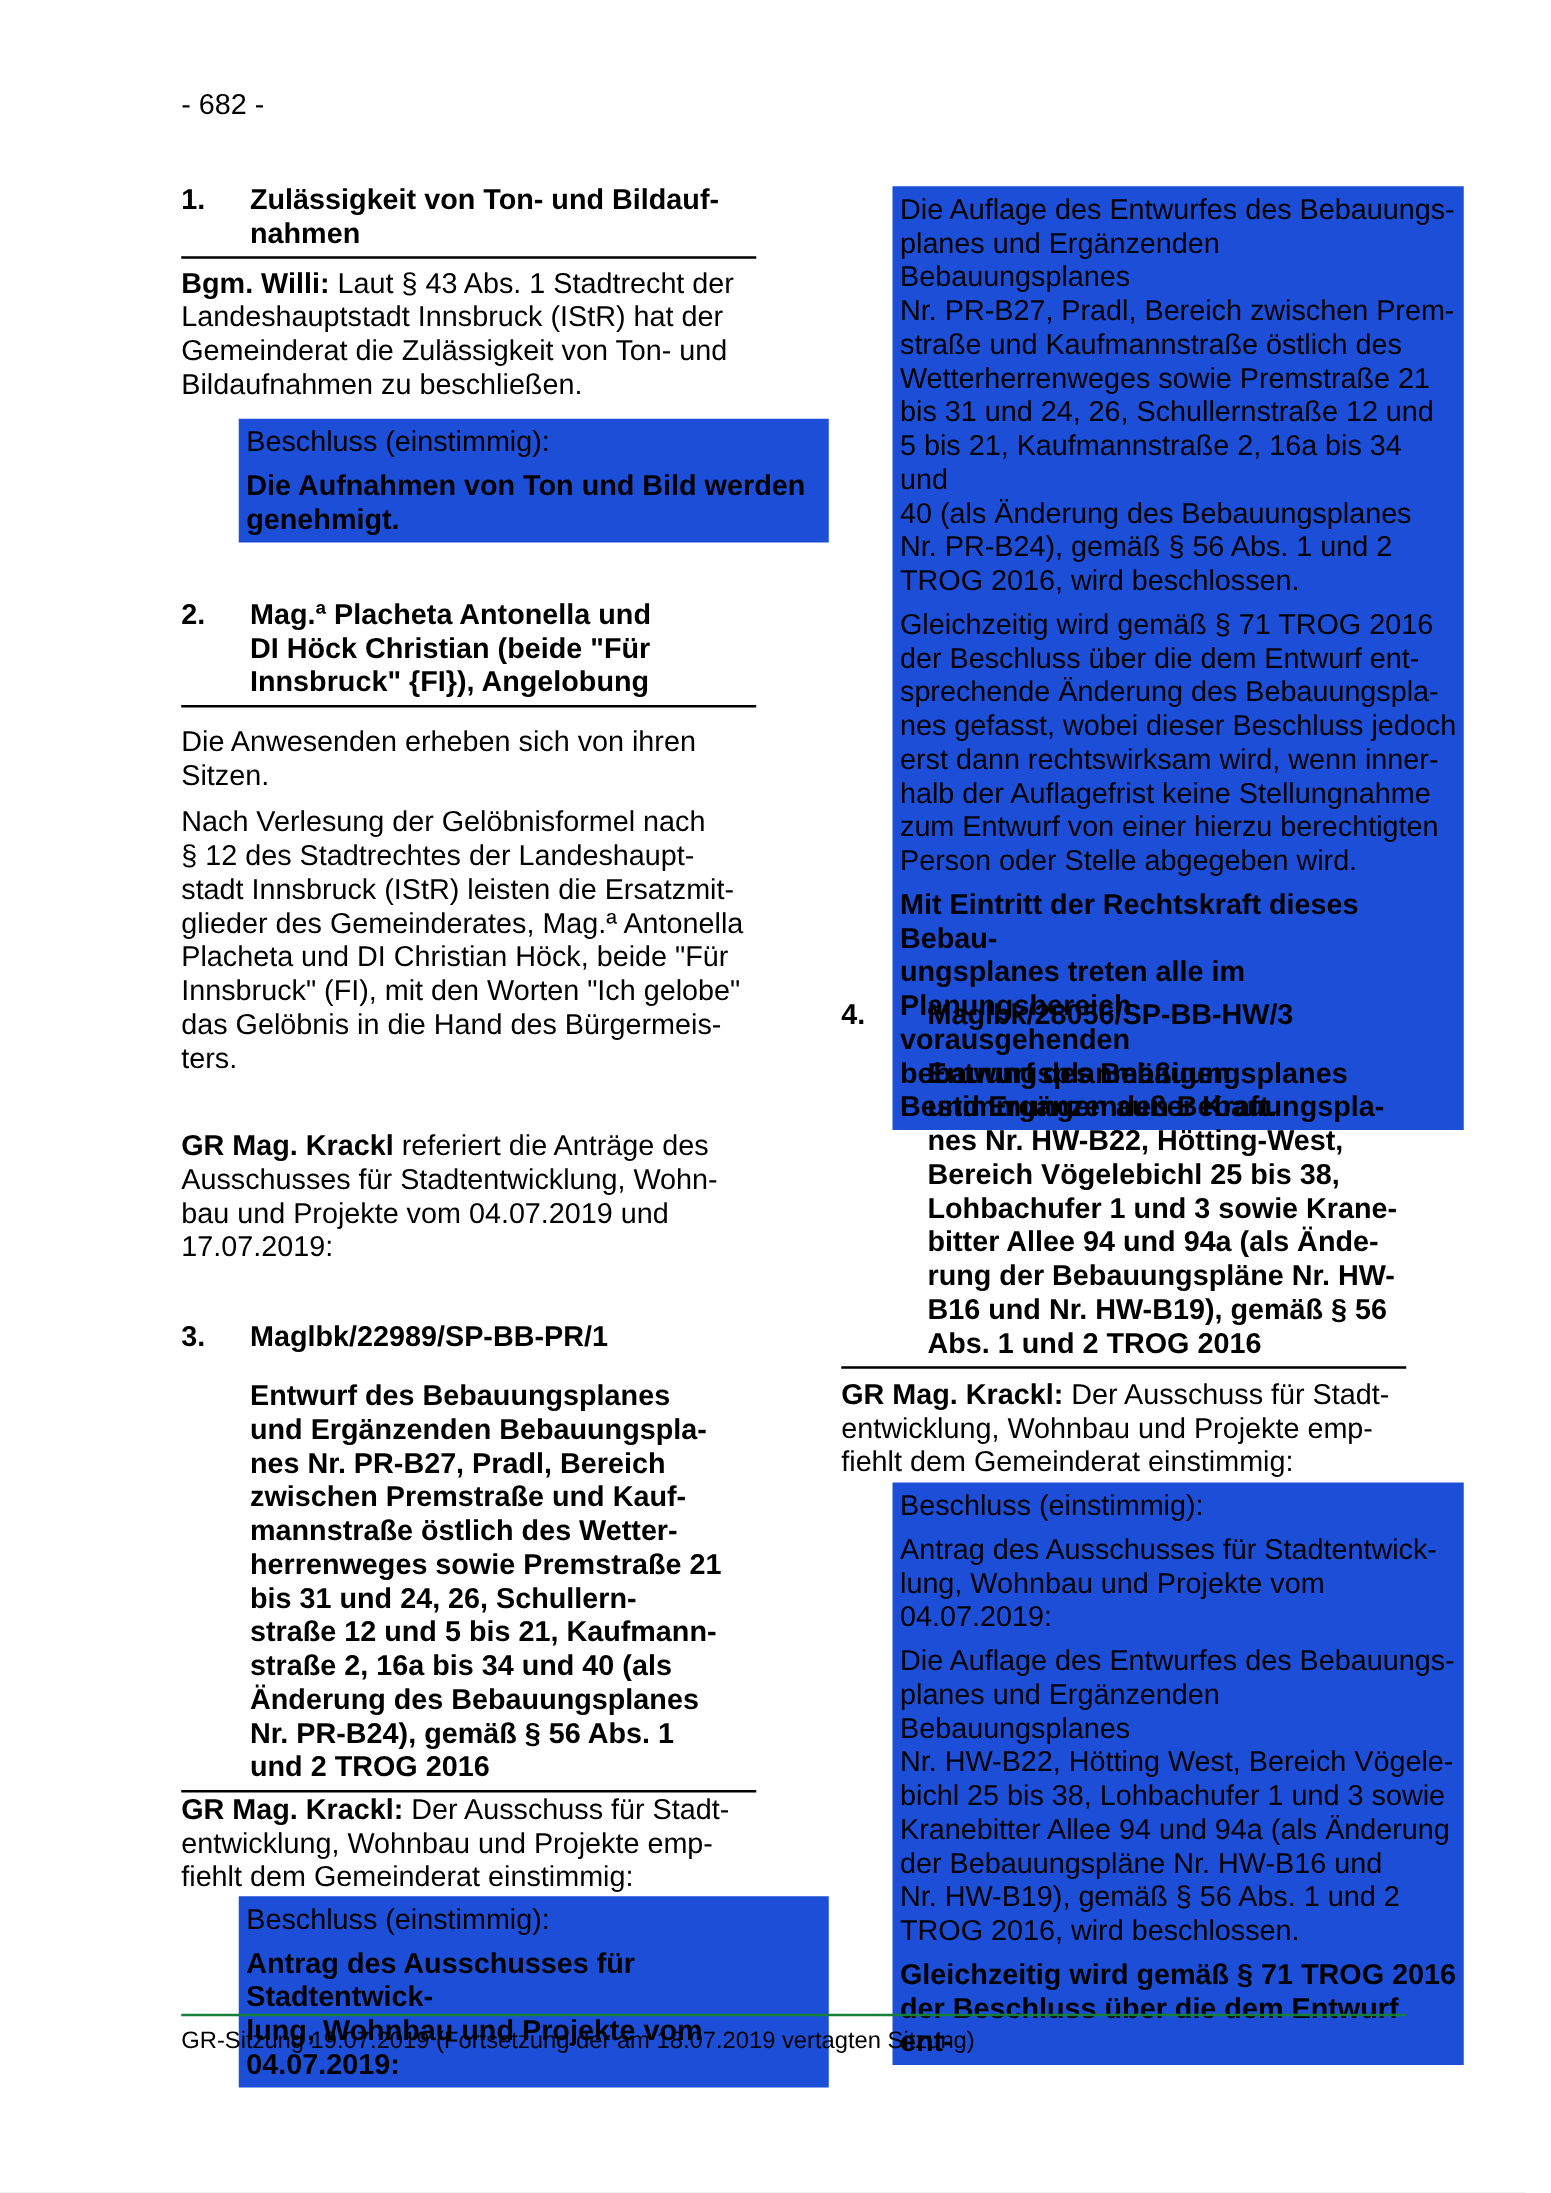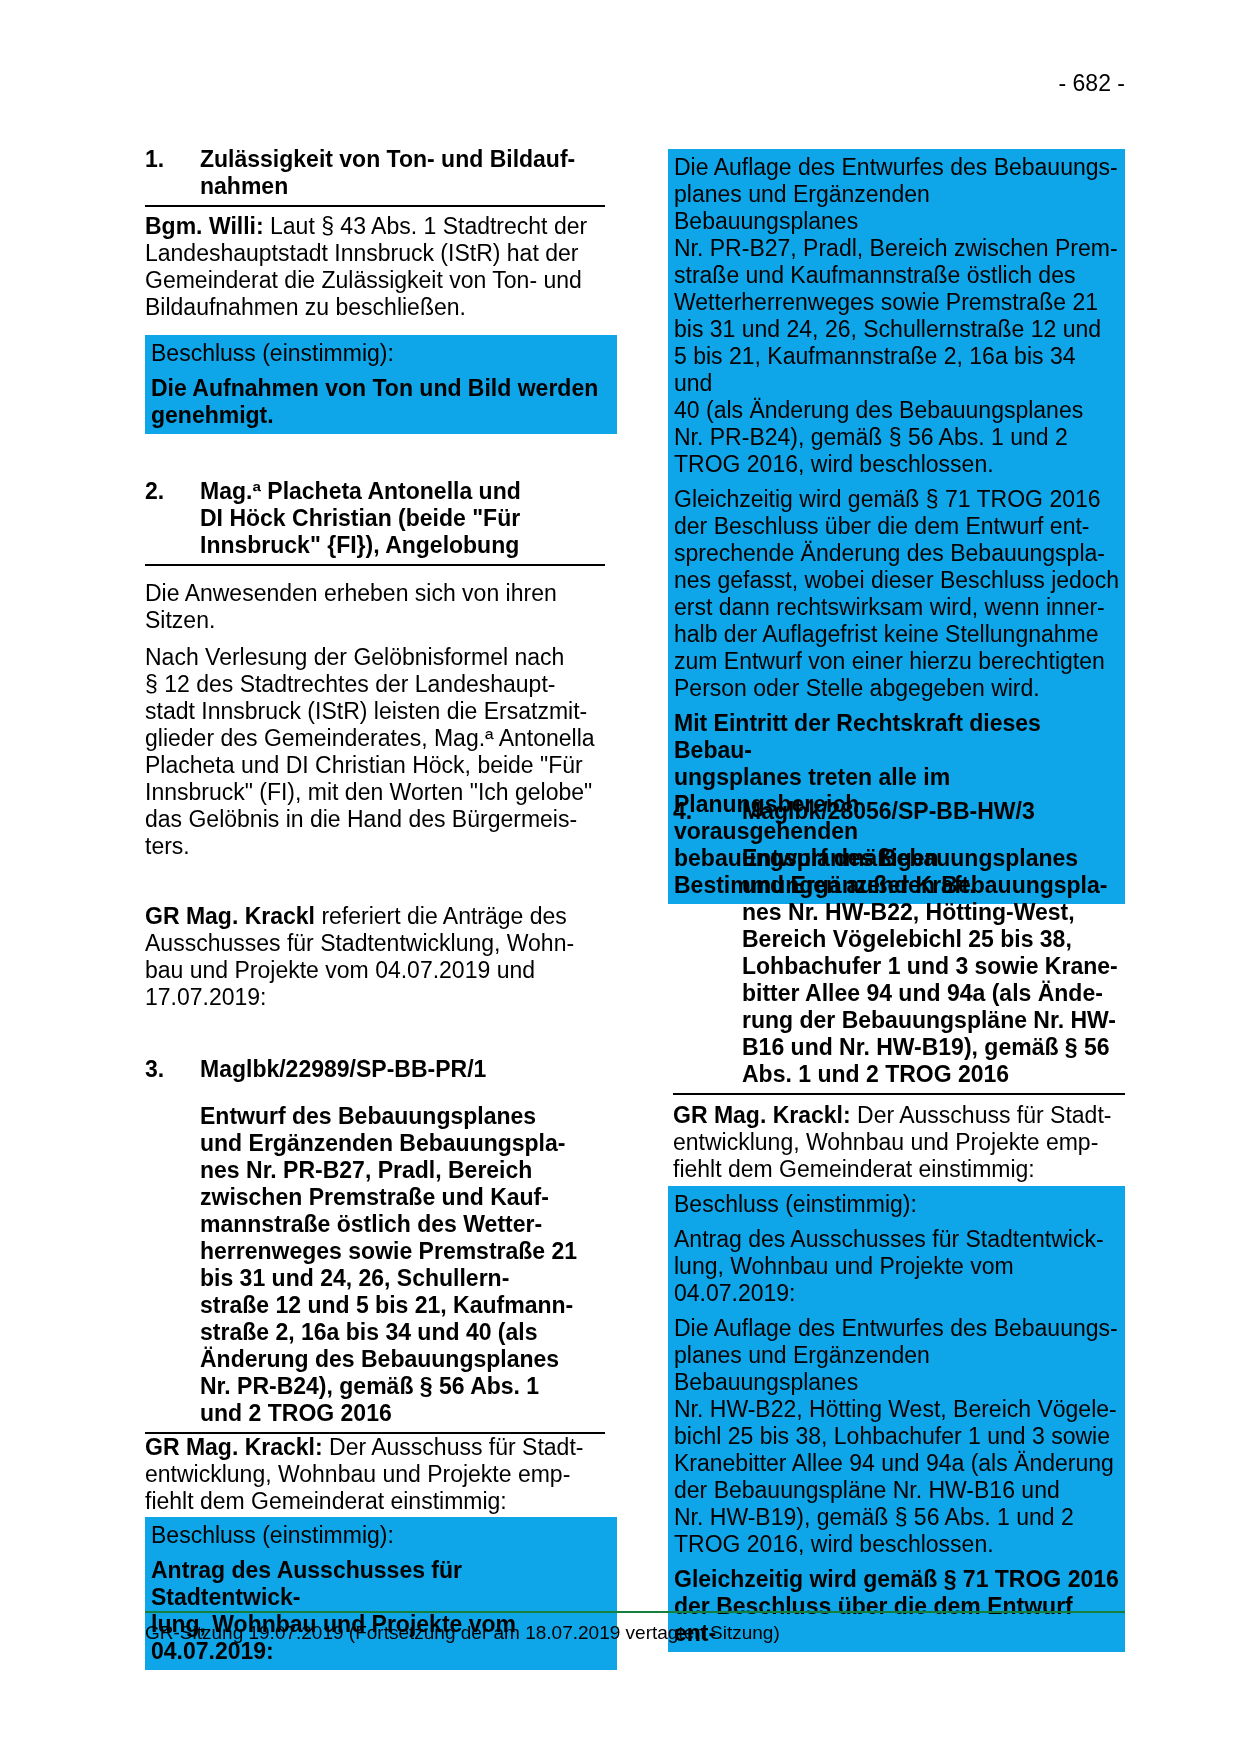--- a/index.html
+++ b/index.html
@@ -3,35 +3,35 @@
 <meta charset="utf-8">
 <style>
   html,body { margin:0; padding:0; background:#e8e8e8; }
   .page {
     position:relative; width:1241px; height:1754px; background:#ffffff;
     font-family:"Liberation Sans", sans-serif; color:#000;
     font-size:23px; line-height:27px; overflow:hidden; margin:0 auto;
   }
   .abs { position:absolute; }
   .b { font-weight:bold;margin-top:32px; }
-  .pagenum { left:145px; width:980px; top:70px; text-align:right; }
+  .pagenum { left:145px; width:980px; top:70px; text-align:left; }
 
   
   .heading { font-weight:bold; border-bottom:2px solid #000; padding-bottom:5px; }
   .hrow { display:flex; align-items:flex-start; }
   .hnum { flex:0 0 55px; }
   .hnum-r { flex:0 0 69px; }
   .htxt { flex:1 1 auto; white-space:pre-line; }
   .title-row { margin-top:20px; }
 
   
   .para { white-space:pre-line; }
 
   
-  .gray { background:#0ea5e9; padding:5px 6px; }
+  .gray { background:#1d4ed8; padding:5px 6px;margin-left:46px; }
   .gray p { margin:0 0 8px 0; white-space:pre-line; }
   .gray p:last-child { margin-bottom:0;font-weight:bold; }
 
   
   .lc { left:145px; width:460px; }
   .rc { left:673px; width:452px; }
   .rcbox { left:668px; width:445px; }
 
   .footer {
     left:145px; width:980px; top:1611px;

